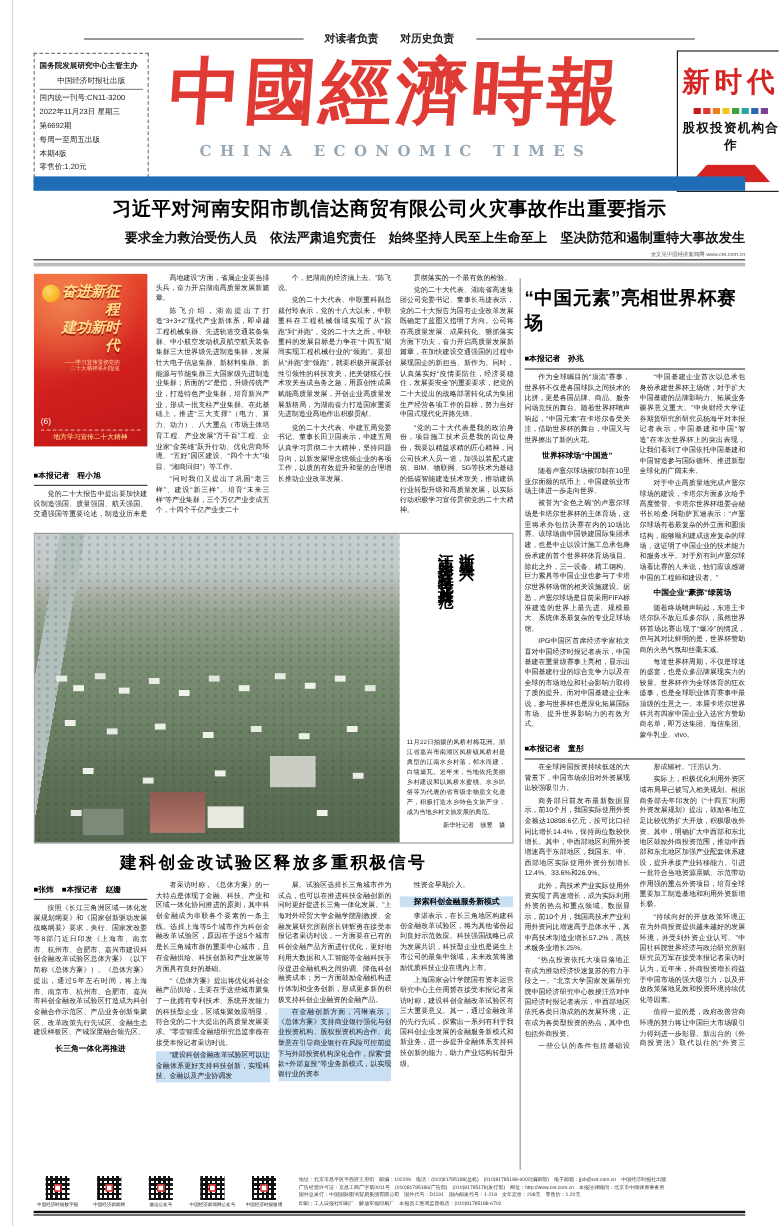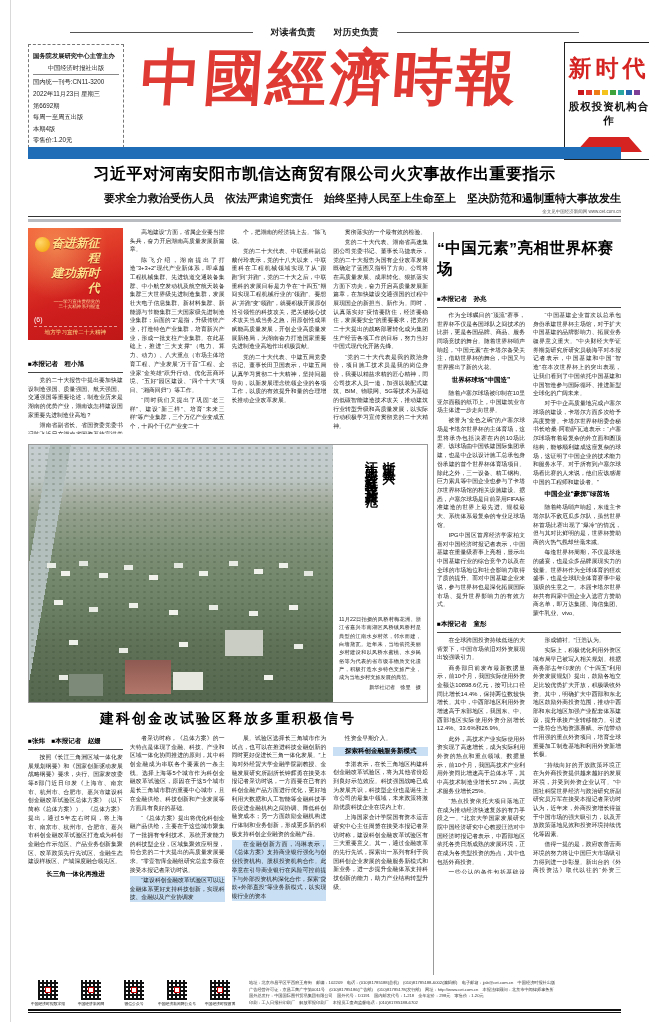--- a/index.html
+++ b/index.html
@@ -50,21 +50,21 @@
   .lead-h{font-size:25px;font-weight:bold;text-align:center;letter-spacing:1.5px;margin:8px 0 10px;color:#000;}
   .cols4{display:flex;gap:7px;height:206px;}
   .cols4 .col{flex:1;overflow:hidden;}
   .para{font-size:5.8px;line-height:1.5;text-align:justify;text-indent:2em;margin:0 0 1.5px;color:#1a1a1a;}
   .para.hl{background:#c9dff4;}
   .colsub{font-size:6.5px;font-weight:bold;text-align:center;margin:4px 0;color:#000;}
   .colsub.hl{background:#c9dff4;}
   .byline{font-size:6.5px;font-weight:bold;border-bottom:1px solid #444;padding:3px 0;margin-bottom:3px;color:#000;}
 
   
-  .promo{position:relative;height:112px;margin-bottom:17px;color:#ffe08a;padding:8px 23px 4px;box-sizing:border-box;
+  .promo{position:relative;height:144px;margin-bottom:17px;color:#ffe08a;padding:8px 23px 4px;box-sizing:border-box;
          background:radial-gradient(circle at 30% 18%,rgba(255,225,130,.38),transparent 45%),
                     linear-gradient(160deg,#f25a35,#d01f1e 60%,#bf1717);}
   .emblem{position:absolute;left:7px;top:9px;width:15px;height:15px;border-radius:50%;
           background:radial-gradient(circle at 35% 35%,#ffd86b,#f5b01e 70%,#d98b00);}
   .promo-l1,.promo-l2{font-size:12px;font-weight:bold;text-align:right;font-style:italic;line-height:1.25;
           text-shadow:0 1px 0 rgba(120,0,0,.6);}
   .promo-sub{font-size:4.6px;text-align:right;margin-top:3px;color:#ffd9a0;}
   .promo-num{position:absolute;left:6px;bottom:17px;font-size:7px;color:#fff;}
   .promo-foot{position:absolute;left:6px;right:6px;bottom:3px;font-size:5.6px;text-align:center;
           border-top:1px dashed rgba(255,255,255,.55);padding-top:2px;color:#ffe08a;}
@@ -139,20 +139,21 @@
       <div class="info-line">中国经济时报社出版</div>
       <div class="info-line">国内统一刊号:CN11-3200</div>
       <div class="info-line">2022年11月23日 星期三</div>
       <div class="info-line">第6692期</div>
       <div class="info-line">每周一至周五出版</div>
       <div class="info-line">本期4版</div>
       <div class="info-line">零售价:1.20元</div>
     </div>
 
   <div class="mast-title">中國經濟時報</div>
+  <div class="mast-sub">CHINA ECONOMIC TIMES</div>
 
   <div class="brandbox">
     <div class="brand-l1">新时代</div>
     <div class="sqrow">
         <i class="sq" style="background: rgb(200, 22, 29);"></i>
         <i class="sq" style="background: rgb(226, 56, 45);"></i>
         <i class="sq" style="background: rgb(239, 125, 23);"></i>
         <i class="sq" style="background: rgb(245, 195, 29);"></i>
         <i class="sq" style="background: rgb(63, 163, 60);"></i>
         <i class="sq" style="background: rgb(42, 167, 160);"></i>

